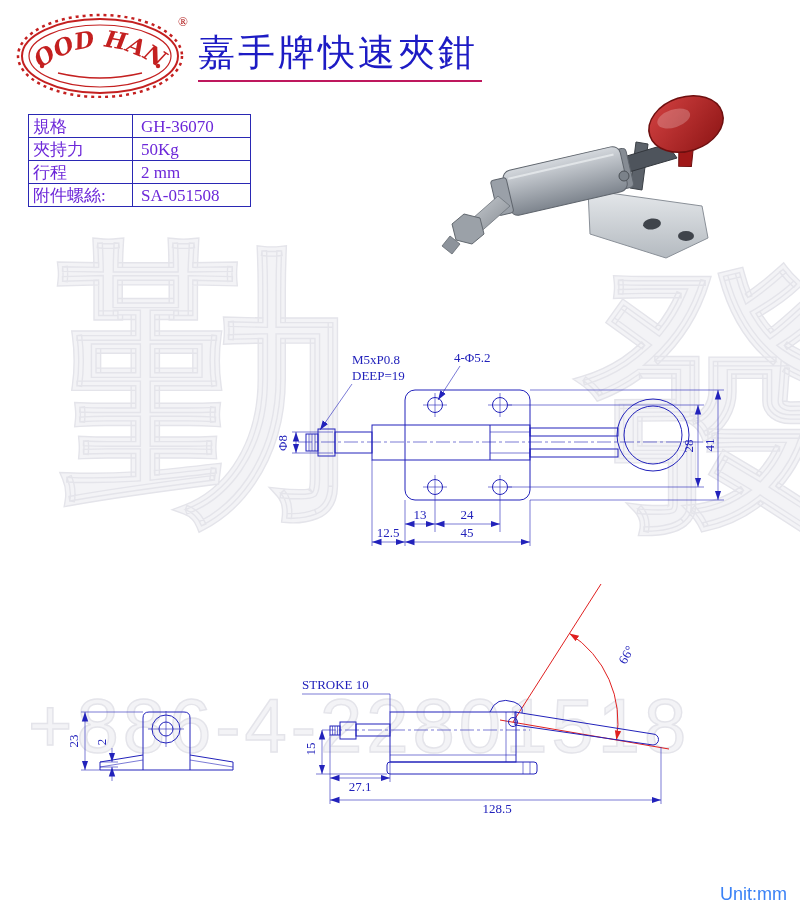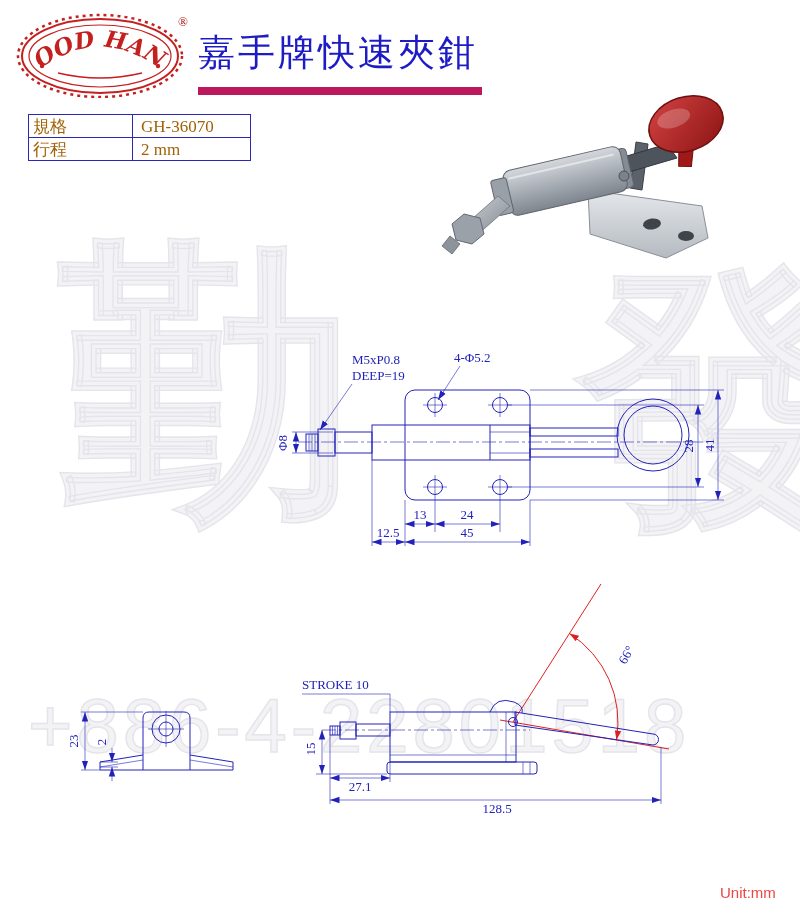--- a/index.html
+++ b/index.html
@@ -14,31 +14,31 @@
   .wm-left  { left:58px;  top:235px; font-size:295px; }
   .wm-right { left:578px; top:258px; font-size:280px; }
   .wm-phone { position:absolute; left:28px; top:682px; font-family:"Liberation Sans", sans-serif;
               font-size:76px; letter-spacing:4px; color:#f3f3f6; -webkit-text-stroke:1.4px #e4e4ea; white-space:nowrap;text-align:center; }
 
   .content { position:absolute; inset:0; z-index:1; }
 
   .logo-box { position:absolute; left:16px; top:10px; width:175px; height:88px; }
 
   .page-title { position:absolute; left:198px; top:28px; font-size:37px; font-weight:normal;
-                color:#1d1bc4; letter-spacing:3px; border-bottom:8px solid #be185d; padding:0 4px 9px 0;
+                color:#1d1bc4; letter-spacing:3px; border-bottom:2px solid #be185d; padding:0 4px 2px 0;
                 display:inline-block; font-family:Liberation Sans, sans-serif; }
 
   table.spec { position:absolute; left:28px; top:114px; border-collapse:collapse;
-               color:#a16207; font-size:17px; }
+               color:#6d28d9; font-size:17px; }
   table.spec td { border:1px solid #2a28b4; height:23px; padding:0 4px; line-height:21px; }
   table.spec td.lbl { width:104px; }
   table.spec td.val { width:118px;padding-left:8px; }
 
-  .unit-label { position:absolute; left:720px; top:884px; color:#ef4444;
-                font-family:"Liberation Sans", sans-serif; font-size:15px; }
+  .unit-label { position:absolute; left:720px; top:884px; color:#3b82f6;
+                font-family:"Liberation Sans", sans-serif; font-size:18px; }
 
   svg text.dim { font-family:"Liberation Serif", serif; font-size:13px; fill:#2222bb; }
   svg .ln   { stroke:#2222bb; stroke-width:1;   fill:none; }
   svg .thin { stroke:#2222bb; stroke-width:0.6; fill:none; }
   svg .cl   { stroke:#2222bb; stroke-width:0.6; fill:none; stroke-dasharray:14 3 3 3; }
   svg .red  { stroke:#e02020; stroke-width:1;   fill:none; }
 
   .abs { position:absolute; }
 </style>
 </head>
@@ -97,22 +97,30 @@
 
     <h1 class="page-title">嘉手牌快速夾鉗</h1>
 
     <table class="spec">
       <tbody>
         <tr>
           <td class="lbl">規格</td>
           <td class="val">GH-36070</td>
         </tr>
         <tr>
+          <td class="lbl">夾持力</td>
+          <td class="val">50Kg</td>
+        </tr>
+        <tr>
           <td class="lbl">行程</td>
           <td class="val">2 mm</td>
+        </tr>
+        <tr>
+          <td class="lbl">附件螺絲:</td>
+          <td class="val">SA-051508</td>
         </tr>
       </tbody>
     </table>
 
     <svg class="abs" style="left:420px; top:78px;" width="310" height="200" viewBox="0 0 310 200">
 
       <polygon points="216,64 228,66 222,112 210,110" fill="#5c626a" stroke="#3b4046" stroke-width="1"></polygon>
 
       <polygon points="247,66 257,80 168,106 160,92" fill="#4e545c" stroke="#33373d" stroke-width="1"></polygon>
 

